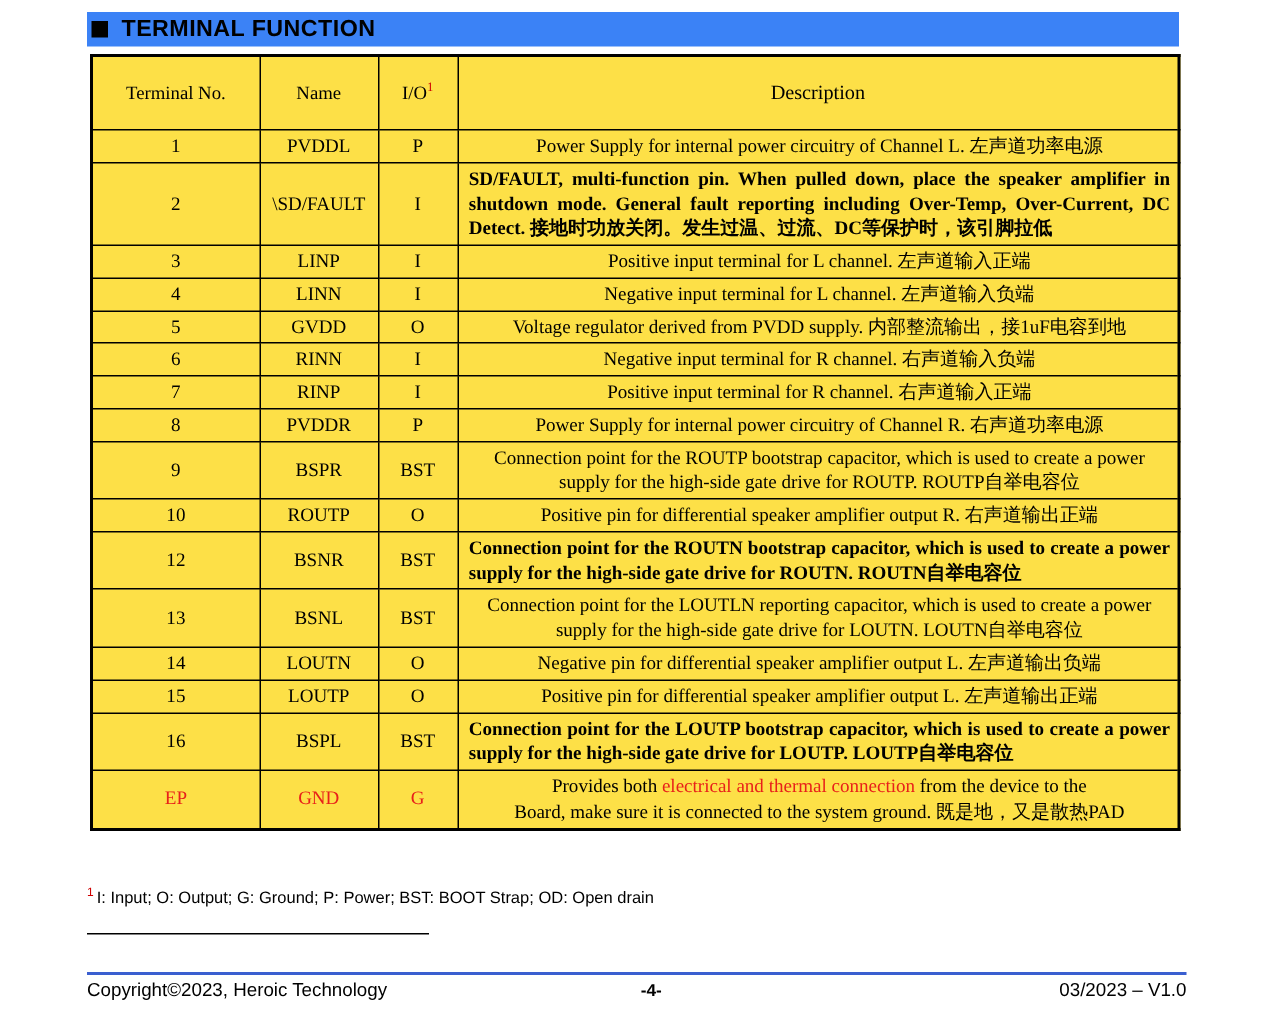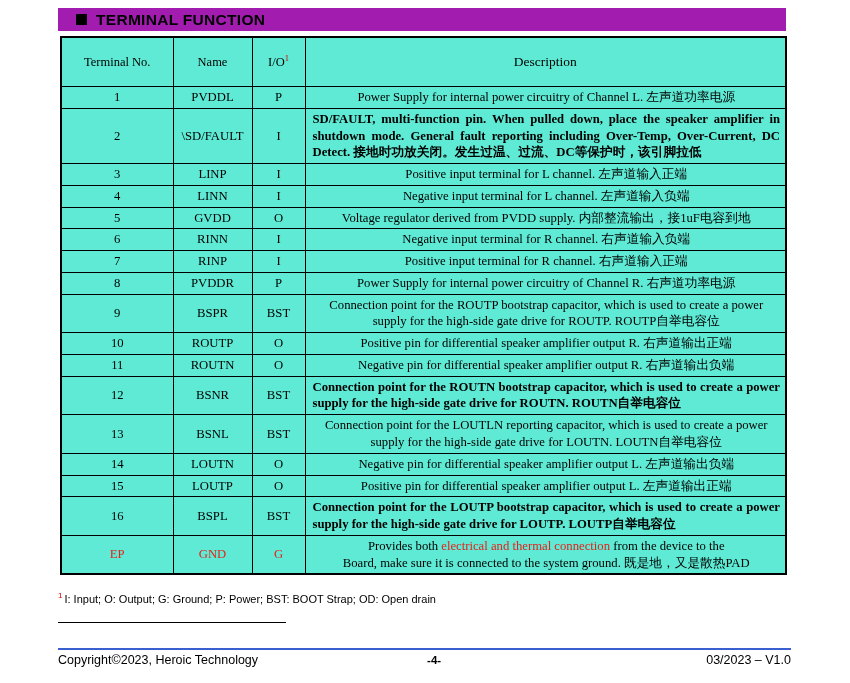--- a/index.html
+++ b/index.html
@@ -16,24 +16,24 @@
     overflow: hidden;
   }
 
   
   .section-banner {
     position: absolute;
     left: 58px;
     top: 8px;
     width: 728px;
     height: 23px;
-    background: #a21caf;
+    background: #3b82f6;
     display: flex;
     align-items: center;
-    padding-left: 18px;
+    padding-left: 3px;
     box-sizing: border-box;
   }
   .bullet-square {
     width: 11px;
     height: 11px;
     background: #000000;
     display: inline-block;
     margin-right: 9px;
     flex: 0 0 auto;
   }
@@ -47,21 +47,21 @@
   }
 
   
   .pin-table {
     position: absolute;
     left: 60px;
     top: 36px;
     width: 727px;
     border-collapse: collapse;
     table-layout: fixed;
-    background: #5eead4;
+    background: #fde047;
   }
   .pin-table td, .pin-table th {
     border: 1px solid #000000;
     padding: 0;
     vertical-align: middle;
     font-weight: normal;
   }
   
   .pin-table {
     border: 2px solid #000000;
@@ -245,26 +245,20 @@
         <td class="c-io">BST</td>
         <td class="c-desc">Connection point for the ROUTP bootstrap capacitor, which is used to create a power supply for the high-side gate drive for ROUTP. ROUTP自举电容位</td>
       </tr>
       <tr>
         <td class="c-no">10</td>
         <td class="c-name">ROUTP</td>
         <td class="c-io">O</td>
         <td class="c-desc">Positive pin for differential speaker amplifier output R. 右声道输出正端</td>
       </tr>
       <tr>
-        <td class="c-no">11</td>
-        <td class="c-name">ROUTN</td>
-        <td class="c-io">O</td>
-        <td class="c-desc">Negative pin for differential speaker amplifier output R. 右声道输出负端</td>
-      </tr>
-      <tr>
         <td class="c-no">12</td>
         <td class="c-name">BSNR</td>
         <td class="c-io">BST</td>
         <td class="c-desc justify">Connection point for the ROUTN bootstrap capacitor, which is used to create a power supply for the high-side gate drive for ROUTN. ROUTN自举电容位</td>
       </tr>
       <tr>
         <td class="c-no">13</td>
         <td class="c-name">BSNL</td>
         <td class="c-io">BST</td>
         <td class="c-desc">Connection point for the LOUTLN reporting capacitor, which is used to create a power supply for the high-side gate drive for LOUTN. LOUTN自举电容位</td>

